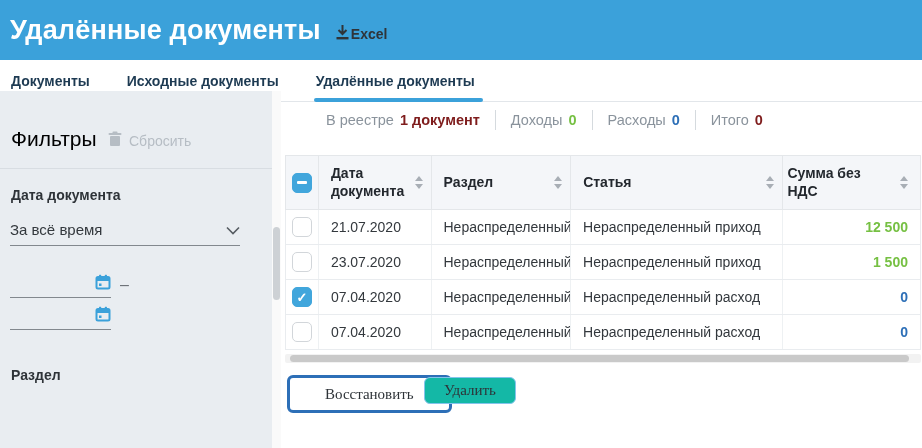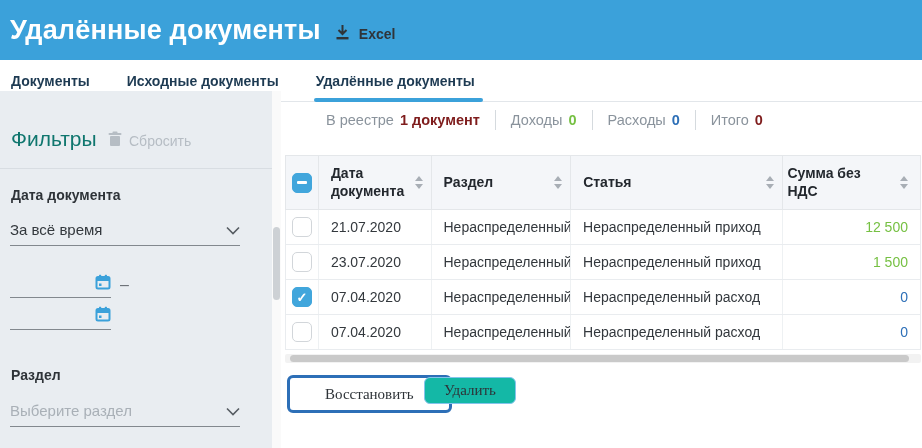--- a/index.html
+++ b/index.html
@@ -2,32 +2,32 @@
 <html><head>
 <meta charset="utf-8">
 <style>
   * { margin:0; padding:0; box-sizing:border-box; }
   body { font-family:"Liberation Sans", sans-serif; background:#fff; }
   .screen { position:relative; width:922px; height:448px; background:#fff; overflow:hidden; }
 
   
   .topbar { position:absolute; top:0; left:0; right:0; height:60px; background:#3ba1da; display:flex; align-items:center; }
   .page-title { color:#fff; font-size:27px; font-weight:bold; margin-left:10px; letter-spacing:.2px; }
-  .excel-btn { display:flex; align-items:center; gap:8px; margin-left:13px; margin-top:8px;
+  .excel-btn { display:flex; align-items:center; margin-left:13px; margin-top:8px;
                background:none; border:none; cursor:pointer; color:#2f3439; font-size:14px; font-weight:bold; }
 
   
   .tabbar { position:absolute; top:60px; left:0; right:0; height:42px; background:#fff; border-bottom:1px solid #e2e6ea; display:flex; }
   .tab { position:relative; display:flex; align-items:center; height:100%; font-size:14px; font-weight:bold; color:#1d3a52; cursor:pointer; }
   .tab1 { margin-left:11px; } .tab2 { margin-left:37px; } .tab3 { margin-left:37px; }
   .tab.active::after { content:""; position:absolute; left:-2px; right:-8px; bottom:-1px; height:4px; background:#3ba1da; border-radius:2px; }
 
   
   .sidebar { position:absolute; top:91px; left:0; width:272px; bottom:0; background:#e9edf1; }
-  .filters-title { position:absolute; left:11px; top:36px; font-size:21px; color:#0f766e; }
+  .filters-title { position:absolute; left:11px; top:36px; font-size:21px; color:#000000; }
   .reset-btn { position:absolute; left:108px; top:40px; display:flex; align-items:center; gap:7px;
                background:none; border:none; color:#b6bdc4; font-size:14px; cursor:default; }
   .sb-divider { position:absolute; left:0; right:0; top:77px; height:1px; background:#d8dde2; }
   .fld-label { position:absolute; left:11px; font-size:14px; font-weight:bold; color:#2e3338; }
   .lbl-date { top:96px; } .lbl-section { top:276px; }
   .select { position:absolute; left:10px; width:230px; height:33px; border-bottom:1px solid #82888e;
             display:flex; align-items:center; justify-content:space-between; font-size:15px; color:#33383d; cursor:pointer; }
   .sel-period { top:122px; } .sel-section { top:303px; color:#a9b0b7; }
   .date-field { position:absolute; left:10px; width:101px; height:24px; border-bottom:1px solid #82888e;
                 display:flex; align-items:flex-end; justify-content:flex-end; cursor:text; }
@@ -48,21 +48,21 @@
   .hcell { display:flex; align-items:center; justify-content:space-between; padding:0 8px 0 12px;
            font-weight:bold; color:#23282e; border-left:1px solid #e4e7ea; line-height:1.25; }
   .hcell:first-child { border-left:none; }
   .trow { display:flex; height:35px; background:#fff; border-left:1px solid #e9ecef; border-right:1px solid #e9ecef; border-bottom:1px solid #e9ecef; }
   .cell { display:flex; align-items:center; border-left:1px solid #eef1f3; overflow:hidden; white-space:nowrap; }
   .cell:first-child { border-left:none; }
   .c-cb { width:32px; justify-content:center; }
   .c-date { width:113px; padding-left:12px; }
   .c-section { width:140px; padding-left:12px; }
   .c-article { width:213px; padding-left:12px; }
-  .c-amount { width:138px; justify-content:flex-end; padding-right:12px; font-weight:normal;padding-left:40px; }
+  .c-amount { width:138px; justify-content:flex-end; padding-right:12px; font-weight:bold;padding-left:40px; }
   .amt-green { color:#76c043; } .amt-blue { color:#2d6fb7; }
 
   .sort { display:inline-flex; flex-direction:column; gap:3px; margin-left:6px; flex:none; }
   .sort i { display:block; width:0; height:0; border-left:4px solid transparent; border-right:4px solid transparent; }
   .sort .up { border-bottom:5px solid #a8aeb5; }
   .sort .dn { border-top:5px solid #a8aeb5; }
 
   .cb { width:20px; height:20px; border:1px solid #d2d6da; border-radius:5px; background:#fff;
         display:inline-flex; align-items:center; justify-content:center; cursor:pointer; }
   .cb.checked { background:#41a6dc; border-color:#41a6dc; }
@@ -147,28 +147,20 @@
             <rect x="1.5" y="3" width="13" height="11.5" rx="1.5" fill="none" stroke="#3ba1da" stroke-width="2"></rect>
             <rect x="1.5" y="3" width="13" height="4" fill="#3ba1da"></rect>
             <rect x="4" y="0.8" width="2.2" height="3.2" rx="0.6" fill="#3ba1da"></rect>
             <rect x="9.8" y="0.8" width="2.2" height="3.2" rx="0.6" fill="#3ba1da"></rect>
             <rect x="4" y="9.5" width="2.5" height="2.5" fill="#3ba1da"></rect>
           </svg>
       </span>
     </div>
 
     <div class="fld-label lbl-section">Раздел</div>
-    <div class="select sel-section">
-      <span>Выберите раздел</span>
-      <span>
-        <svg width="14" height="9" viewBox="0 0 14 9">
-            <path d="M1 1.5l6 6 6-6" stroke="#565c62" stroke-width="1.6" fill="none"></path>
-          </svg>
-      </span>
-    </div>
   </div>
   <div class="vscroll">
       <div class="thumb"></div>
     </div>
 
   <div class="summary">
     <span>В реестре</span>
     <b class="val-dark">1 документ</b>
     <span class="v-sep"></span>
     <span>Доходы</span>

